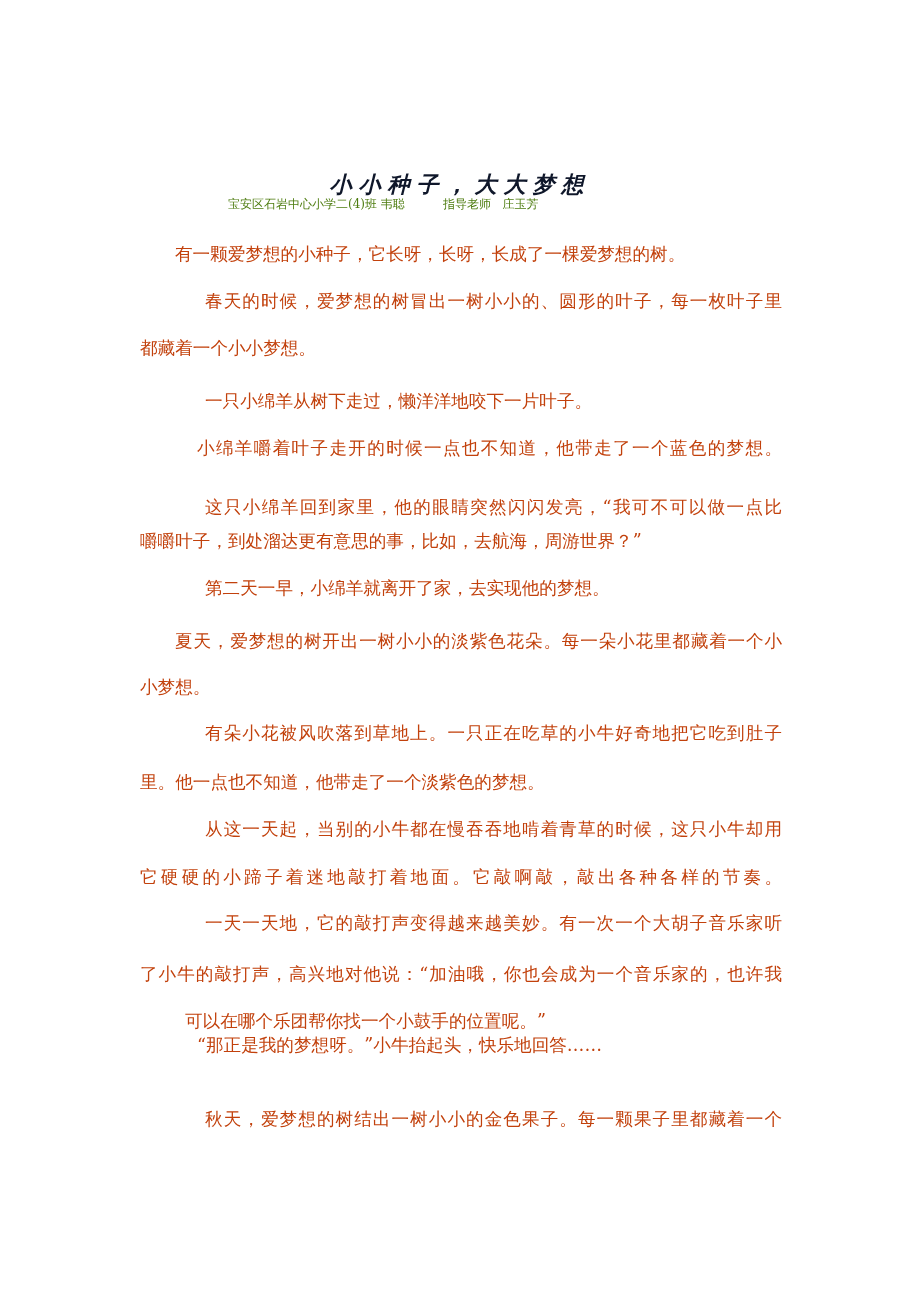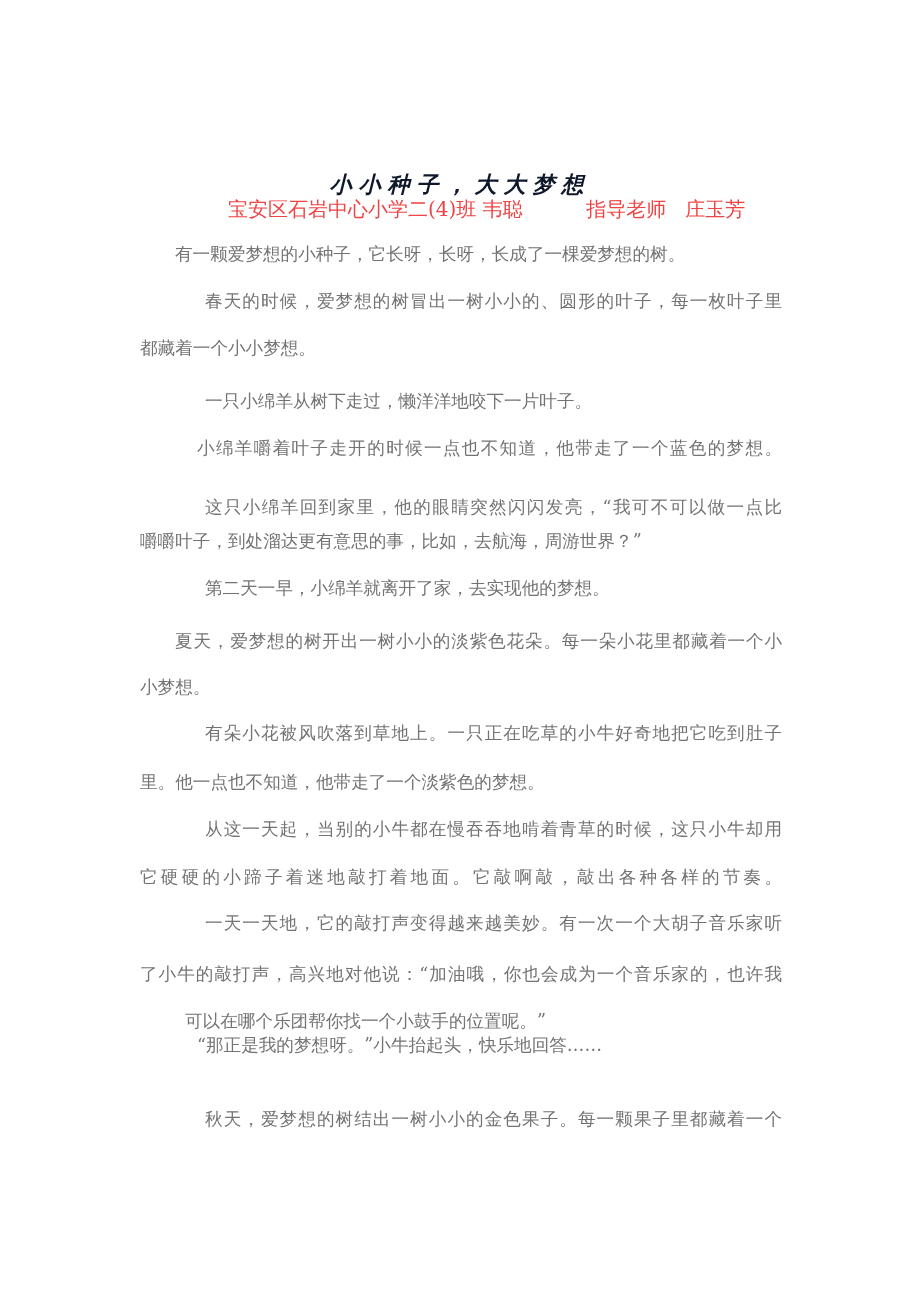--- a/index.html
+++ b/index.html
@@ -2,22 +2,22 @@
 <html><head>
 <meta charset="utf-8">
 <style>
   html, body { margin: 0; padding: 0; background: #ffffff; }
   body { width: 920px; height: 1302px; position: relative; overflow: hidden;
          font-family: "DejaVu Serif", "Liberation Serif", serif; color: #111; }
   .page { position: absolute; left: 0; top: 0; width: 920px; height: 1302px; background: #fff; }
   .title { position: absolute; left: 0; width: 920px; top: 122px; text-align: center;
            font-size: 22px; font-weight: bold; letter-spacing: 7px; font-style: italic;
            font-family: "DejaVu Serif", serif; color: #0f172a; margin-top: 48px; }
-  .byline { position: absolute; top: 196px; left: 228px; font-size: 20px; white-space: pre; color: #ef4444; }
-  .line { position: absolute; font-size: 17.6px; white-space: nowrap; color: #737373; line-height: 22px; }
+  .byline { position: absolute; top: 196px; left: 228px; font-size: 12px; white-space: pre; color: #4d7c0f; }
+  .line { position: absolute; font-size: 17.6px; white-space: nowrap; color: #c2410c; line-height: 22px; }
 </style>
 </head>
 <body>
 
 <div class="page">
   <div class="title">小小种子，大大梦想</div>
 
   <div class="byline"><span>宝安区石岩中心小学二(4)班</span> <span>韦聪</span>          <span>指导老师</span>   <span>庄玉芳</span></div>
 
   <div id="body-lines">

